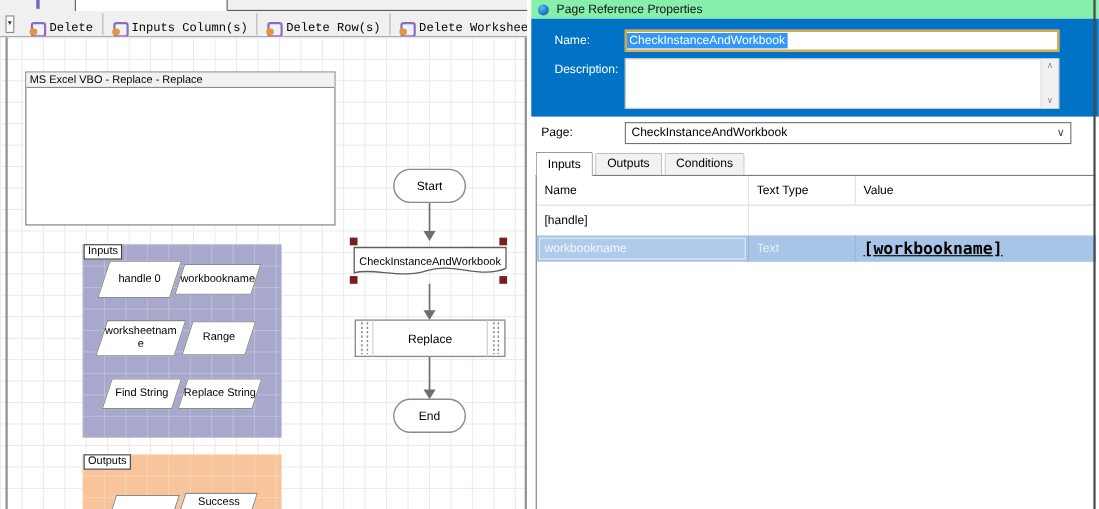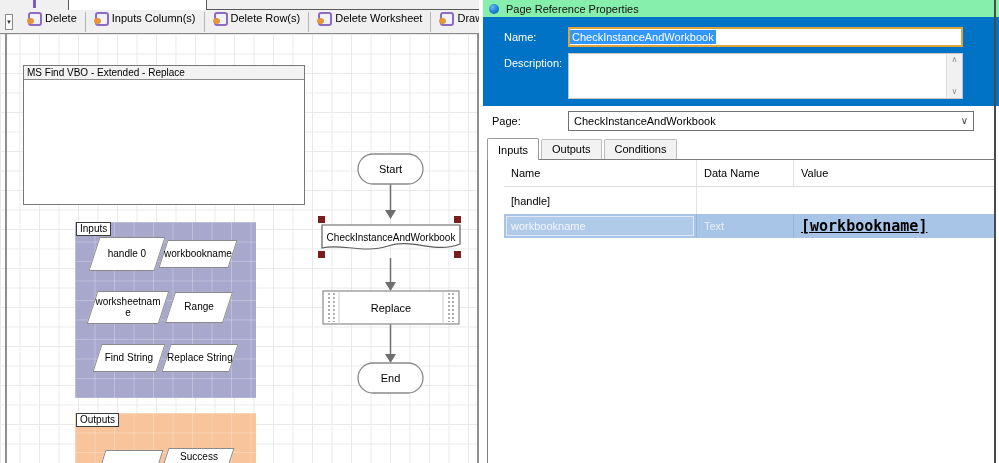--- a/index.html
+++ b/index.html
@@ -11,21 +11,21 @@
   .top-strip { position:absolute; left:0; top:0; width:479px; height:10px; background:#f0f0f0; }
   .upper-tab { position:absolute; left:68px; top:0; width:139px; height:10px; background:#fff;
                border-left:1px solid #5a5a5a; border-right:1px solid #5a5a5a; }
   .upper-tick { position:absolute; left:33px; top:0; width:3px; height:8px; background:#7a5bb5; }
   .upper-baseline { position:absolute; left:207px; top:9px; width:272px; height:1px; background:#5a5a5a; }
 
   .tabbar { position:absolute; left:0; top:10px; width:479px; height:24px; background:#f0f0f0;
             border-bottom:1px solid #8a8a8a; display:flex; align-items:center; overflow:hidden; }
   .dd-btn { width:17px; height:16px; margin-left:5px; border:1px solid #8a8a8a; background:#fbfbfb;
             display:flex; align-items:center; justify-content:center; font-size:6px; color:#333; }
-  .tab { display:flex; align-items:flex-start; padding:0 8px; height:20px; white-space:nowrap; cursor:default; }
+  .tab { display:flex; align-items:flex-end; padding:0 8px; height:20px; white-space:nowrap; cursor:default;font-family:Liberation Mono, monospace; }
   .tab + .tab { border-left:1px solid #b4b4b4; }
   .tabs-wrap { display:flex; align-items:center; margin-left:6px; }
   .page-icon { position:relative; width:13px; height:12px; margin-right:5px; flex:0 0 auto; }
   .page-icon::before { content:""; position:absolute; left:1px; top:0; width:10px; height:10px;
             border:2px solid #8d6cc0; border-radius:3px; background:#eef3fb; }
   .page-icon::after { content:""; position:absolute; left:0; bottom:0; width:7px; height:6px;
             border-radius:50% 50% 50% 50%; background:#e8953a; }
 
   
   .canvas { position:absolute; left:0; top:34px; width:479px; height:429px; background:#fff;
@@ -86,21 +86,21 @@
   .page-combo { position:absolute; left:85px; top:111px; width:406px; height:20px; background:#fff;
                 border:1px solid #707070; display:flex; align-items:center; padding-left:5px; font-size:11px; }
   .combo-chevron { position:absolute; right:5px; top:3px; font-size:10px; color:#444; }
 
   .dlg-tabs { position:absolute; left:4px; top:137px; height:22px; display:flex; align-items:flex-end; }
   .dlg-tab { font-size:11px; padding:3px 10px 4px 10px; border:1px solid #bdbdbd; border-bottom:none;
              background:#f2f2f2; margin-right:2px; border-radius:2px 2px 0 0; position:relative; }
   .dlg-tab.active { background:#fff; border-color:#9a9a9a; padding-top:5px; z-index:2; top:1px; }
 
   .dlg-table { position:absolute; left:4px; top:159px; width:509px; height:304px; background:#fff;
-               border-top:1px solid #7d7d7d; border-left:1px solid #7d7d7d;padding-left:16px; }
+               border-top:1px solid #7d7d7d; border-left:1px solid #7d7d7d; }
   .tbl-row { display:grid; grid-template-columns:193px 97px 1fr; }
   .tbl-head { height:27px; }
   .tbl-head .cell { border-bottom:1px solid #dcdcdc; color:#000; }
   .cell { padding-left:7px; display:flex; align-items:center; font-size:11px;
           border-right:1px solid #e3e3e3; overflow:hidden; white-space:nowrap; }
   .row-plain { height:27px; }
   .row-plain .link { color:#3a3af2; }
   .row-selected { height:24px; background:#a8c5e8; }
   .row-selected .cell { border-right:1px solid #98b4d8; }
   .name-edit { margin:1px 2px 1px 1px; width:100%; height:20px; border:1px solid #dfe8f4;
@@ -146,21 +146,21 @@
         <span>DrawCha</span>
       </div>
     </div>
   </div>
 
   <div class="canvas"></div>
   <div class="canvas-lborder"></div>
   <div class="canvas-rborder"></div>
 
   <div class="group-box">
-    <div class="group-box-title">MS Find VBO - Extended - Replace</div>
+    <div class="group-box-title">MS Excel VBO - Replace - Replace</div>
   </div>
 
   <div class="block block-inputs">
     <div class="block-label">Inputs</div>
   </div>
   <div class="pgram" style="left:94px; top:237px; width:66px; height:34px;">
     <span>handle 0</span>
   </div>
   <div class="pgram" style="left:163px; top:240px; width:70px; height:28px;">
     <span>workbookname</span>
@@ -260,21 +260,21 @@
 
     <div class="dlg-tabs">
       <div class="dlg-tab active">Inputs</div>
       <div class="dlg-tab">Outputs</div>
       <div class="dlg-tab">Conditions</div>
     </div>
 
     <div class="dlg-table">
       <div class="tbl-row tbl-head">
         <div class="cell">Name</div>
-        <div class="cell">Data Name</div>
+        <div class="cell">Text Type</div>
         <div class="cell">Value</div>
       </div>
       <div class="tbl-row row-plain">
         <div class="cell">[handle]</div>
       </div>
       <div class="tbl-row row-selected">
         <div class="cell" style="padding-left:1px;">
           <div class="name-edit">workbookname</div>
         </div>
         <div class="cell type-light">Text</div>

